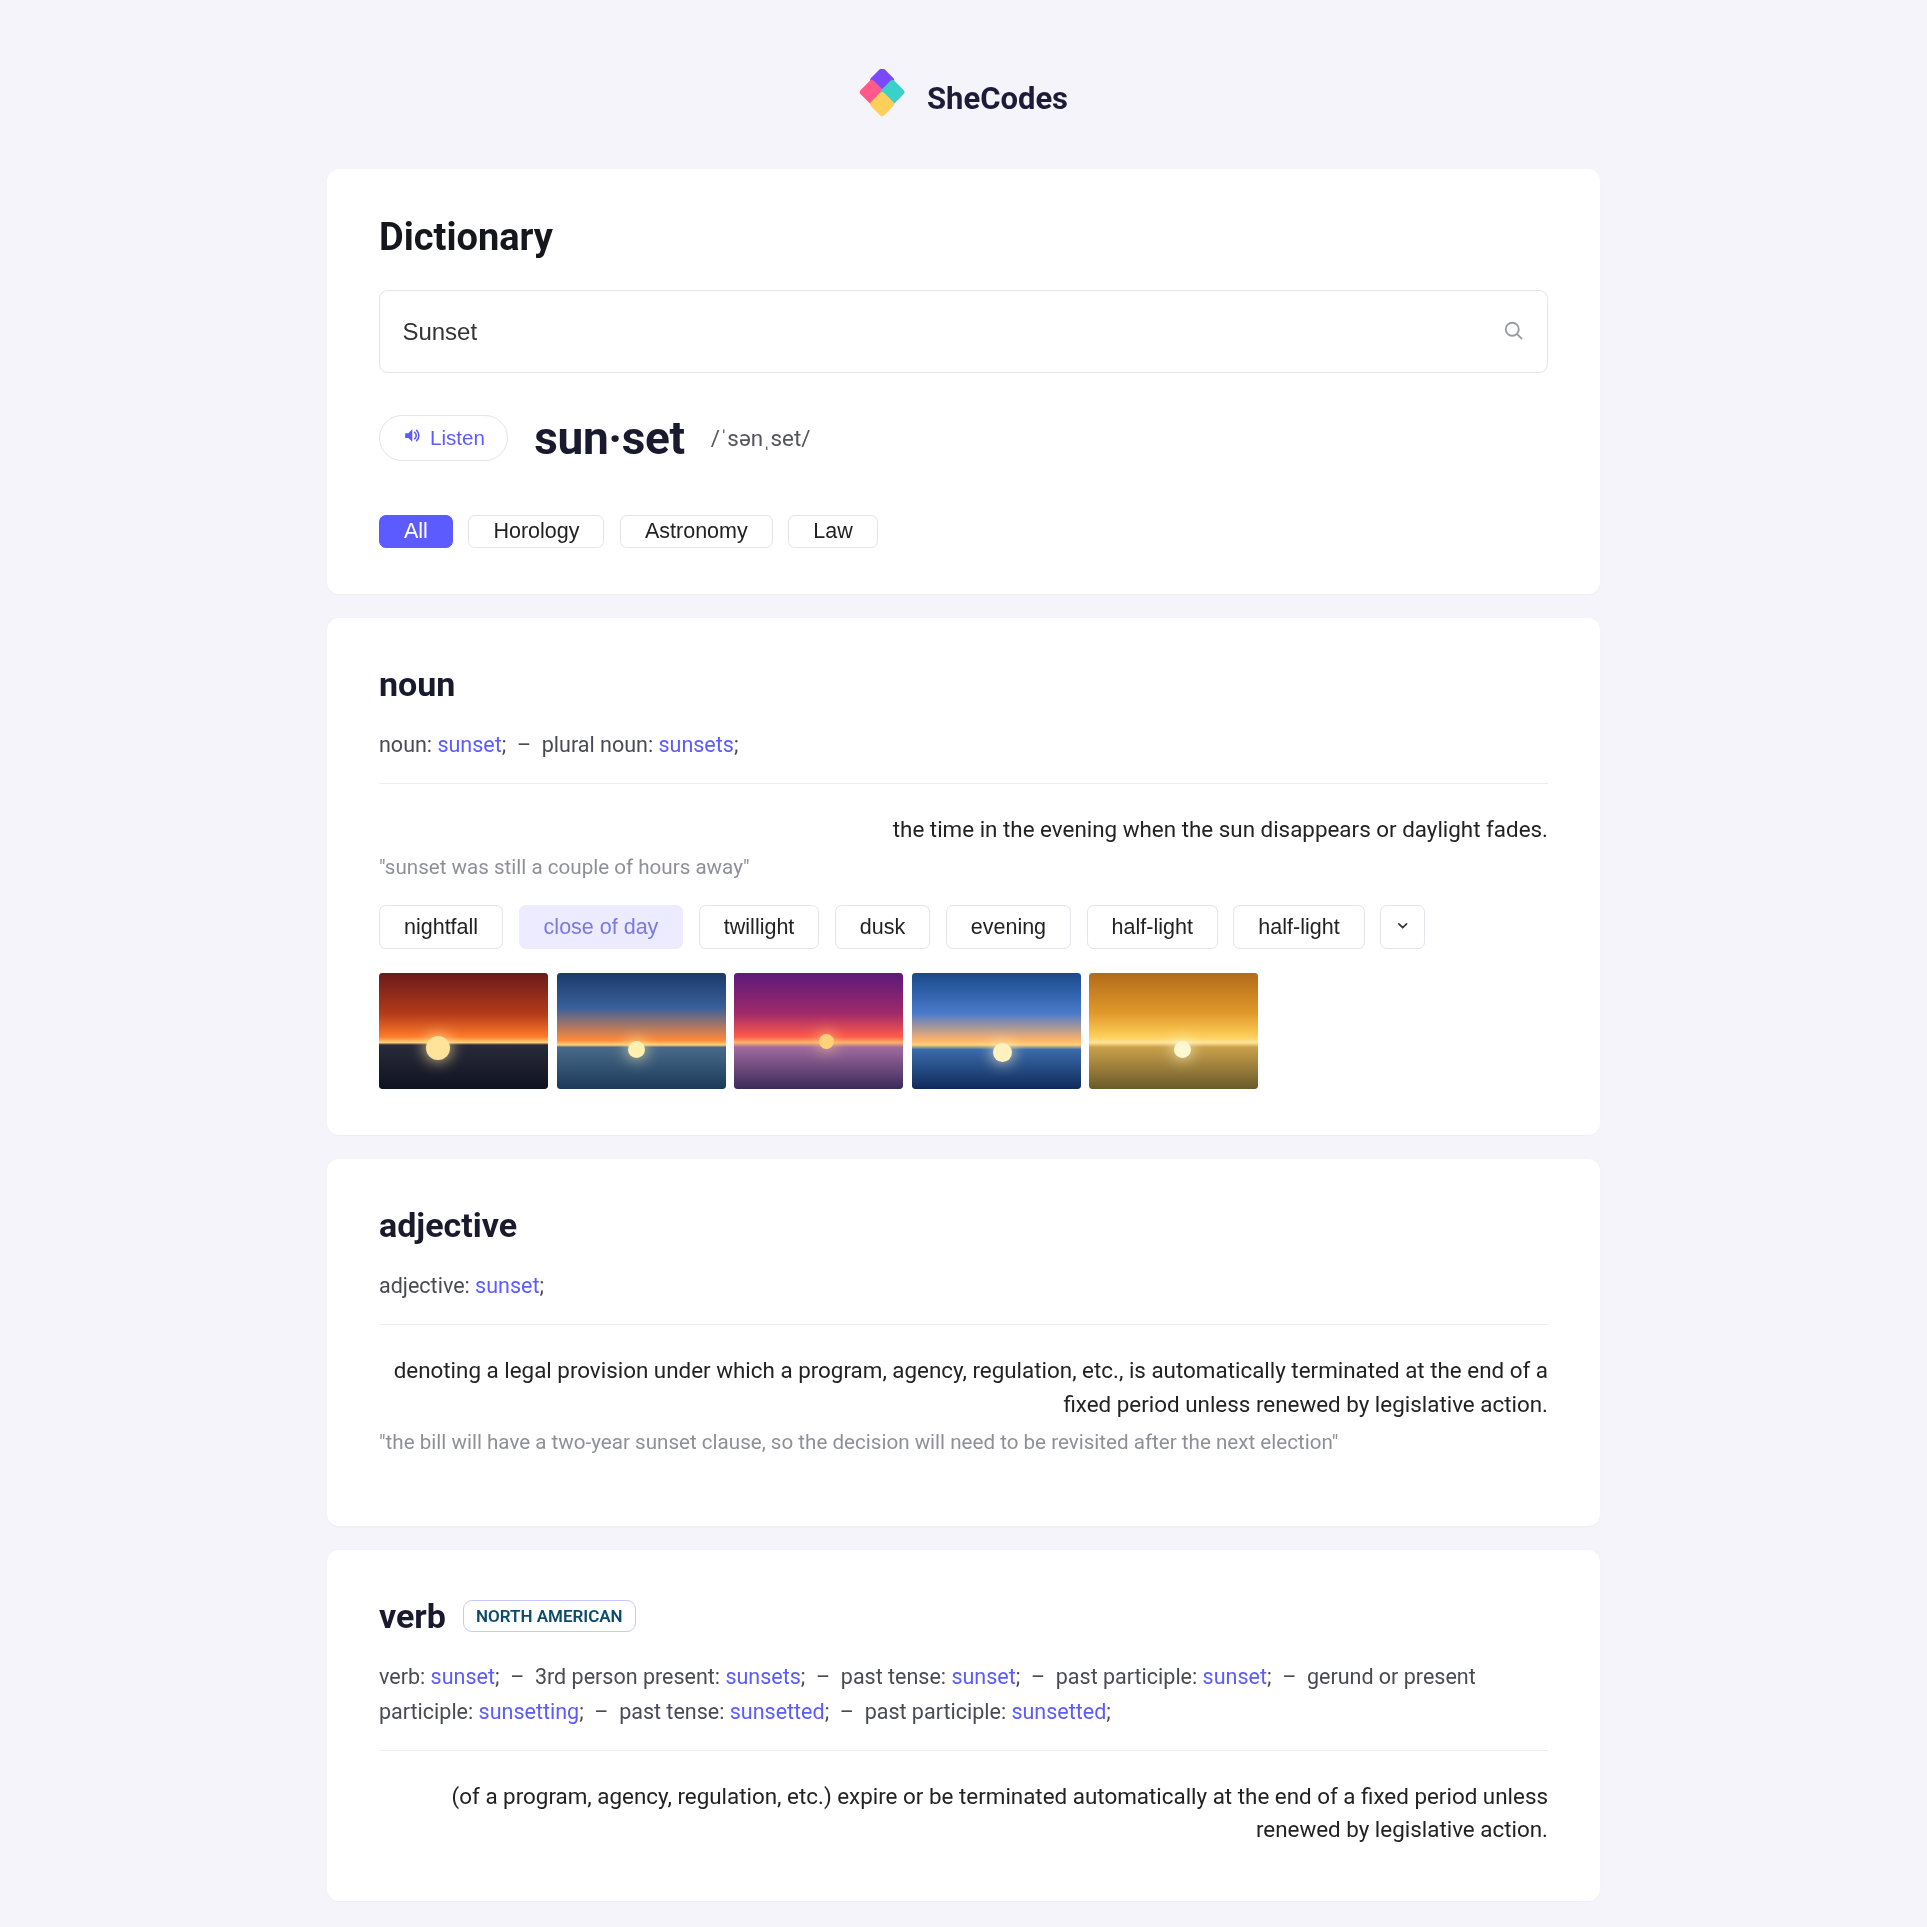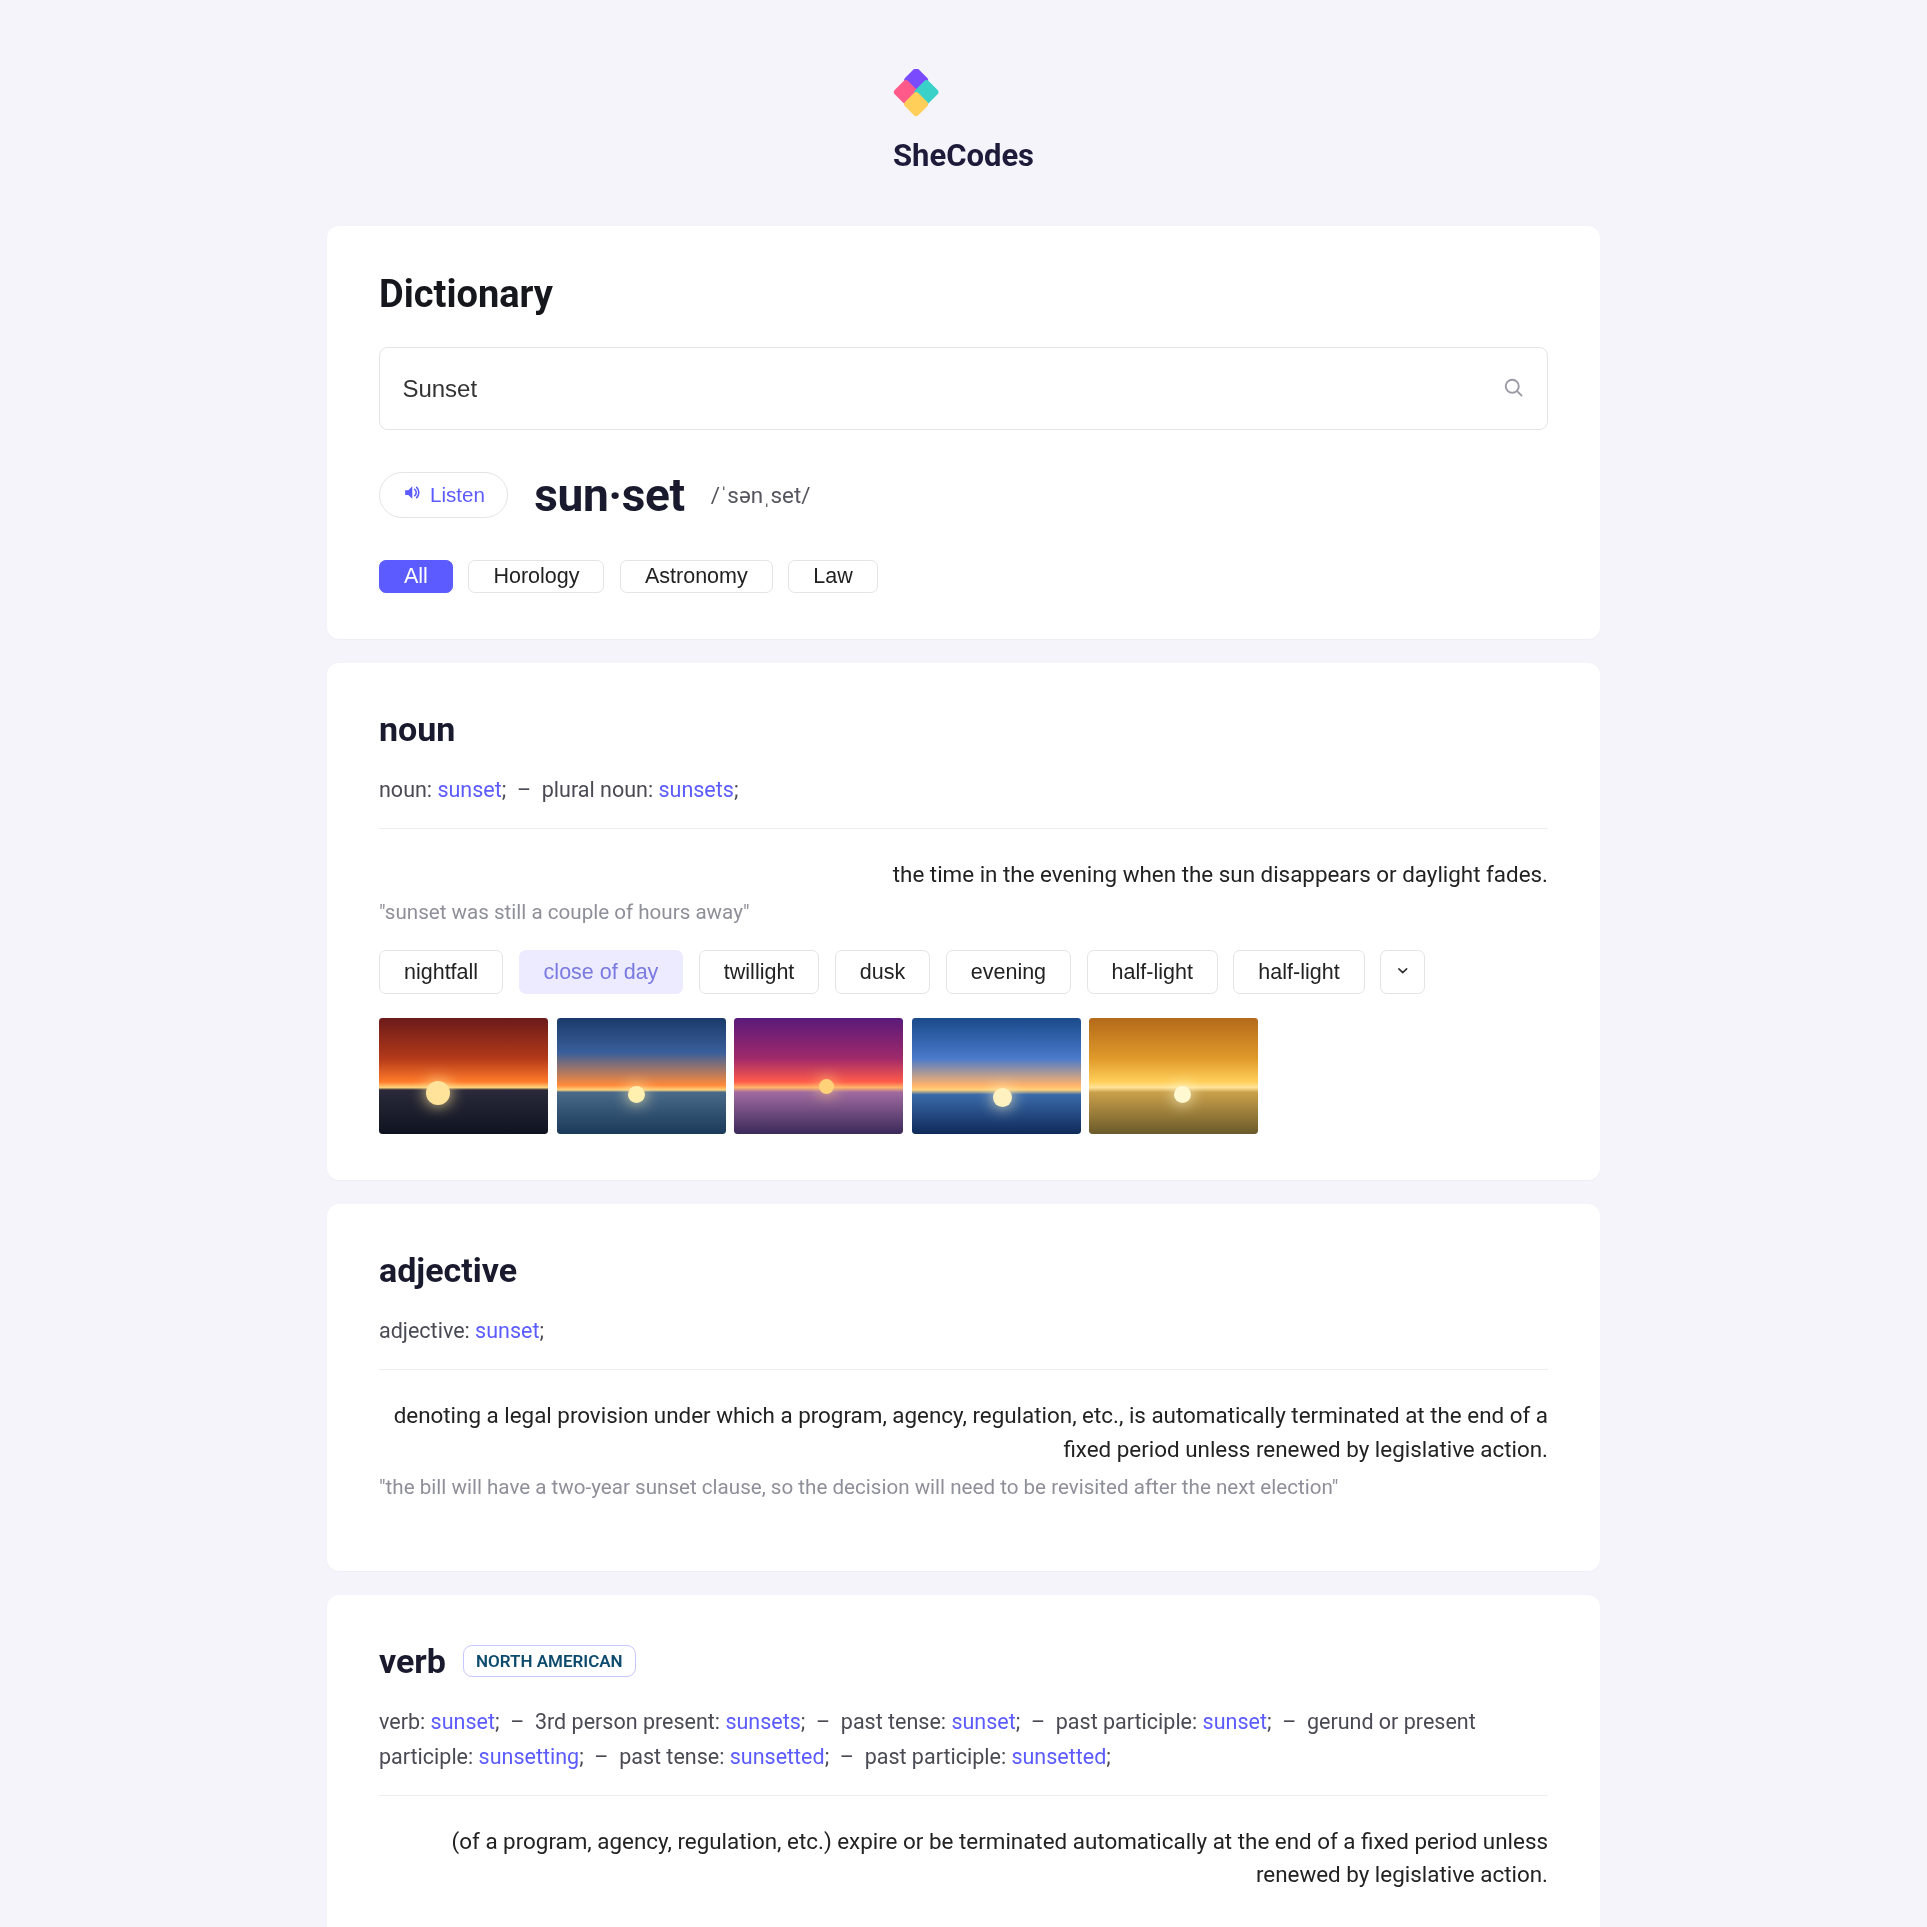--- a/index.html
+++ b/index.html
@@ -6,21 +6,21 @@
   body {
     font-family: -apple-system, BlinkMacSystemFont, "Segoe UI", Roboto, Helvetica, Arial, sans-serif;
     background: #f5f4fa;
     color: #1a1a2e;
     width: 1927px;
     height: 1927px;
     padding: 69px 0 0 0;
   }
   .container { width: 1273px; margin: 0 auto; }
   .logo-row { display: flex; justify-content: center; align-items: center; margin-bottom: 52px; }
-  .logo { display: flex; align-items: flex-start; gap: 20px; flex-direction: column; }
+  .logo { display: flex; align-items: flex-end; gap: 20px; }
   .logo-mark { width: 48px; height: 48px; position: relative; }
   .logo-text { font-size: 31px; font-weight: 700; color: #1e1b3a; }
   .card {
     background: #fff;
     border-radius: 12px;
     padding: 46px 52px;
     margin-bottom: 24px;
     box-shadow: 0 0.9px 1.7px rgba(0,0,0,0.03);
   }
   h1.page-title { font-size: 38px; font-weight: 700; color: #16161d; margin-bottom: 31px; }
@@ -34,21 +34,21 @@
     margin-bottom: 38px;
   }
   .search-input {
     flex: 1;
     border: none;
     outline: none;
     font-size: 24px;
     color: #333;
   }
   .search-icon { color: #9a9aa6; }
-  .word-row { display: flex; align-items: center; gap: 26px; margin-bottom: 38px; }
+  .word-row { display: flex; align-items: center; gap: 26px; margin-bottom: 50px; }
   .listen-btn {
     display: inline-flex; align-items: center; gap: 8.6px;
     border: 0.9px solid #e3e3e8; border-radius: 860px;
     padding: 10.3px 22.4px; font-size: 20.6px; color: #5b5bff; background: #fff;
     cursor: pointer;
   }
   .listen-btn svg { fill: #5b5bff; }
   .word { font-size: 46px; font-weight: 700; letter-spacing: -0.4px; }
   .phonetic { font-size: 22.4px; color: #55555f; }
   .defs-in-label { font-size: 22.4px; color: #7f7f8a; margin-bottom: 20.6px; }

